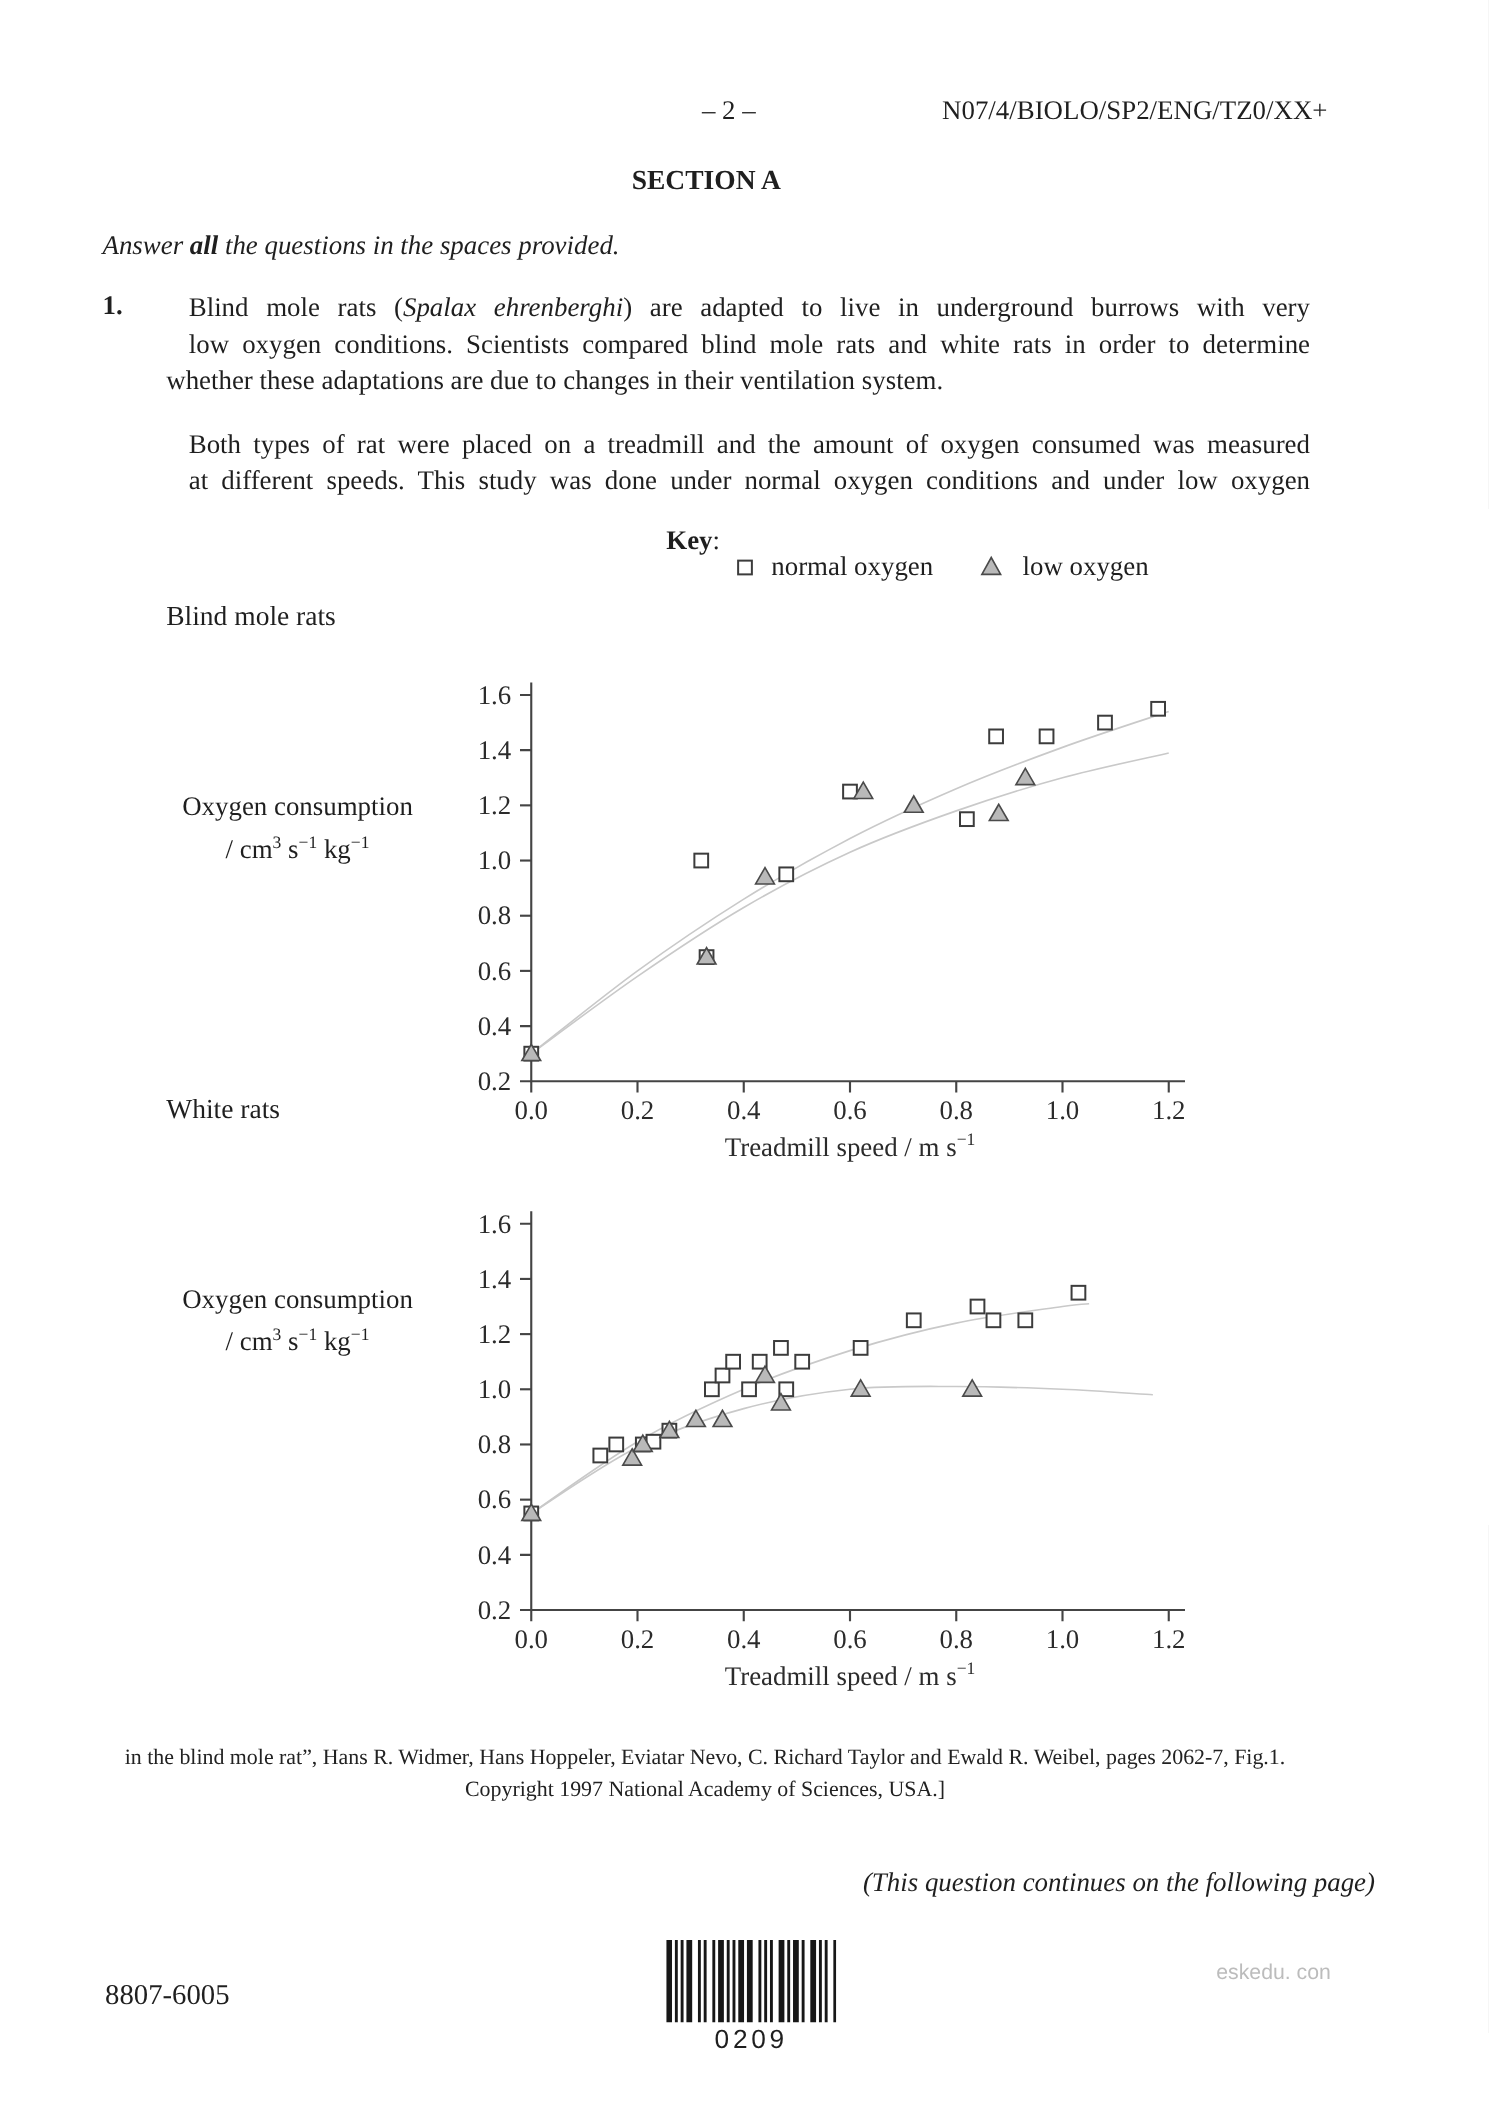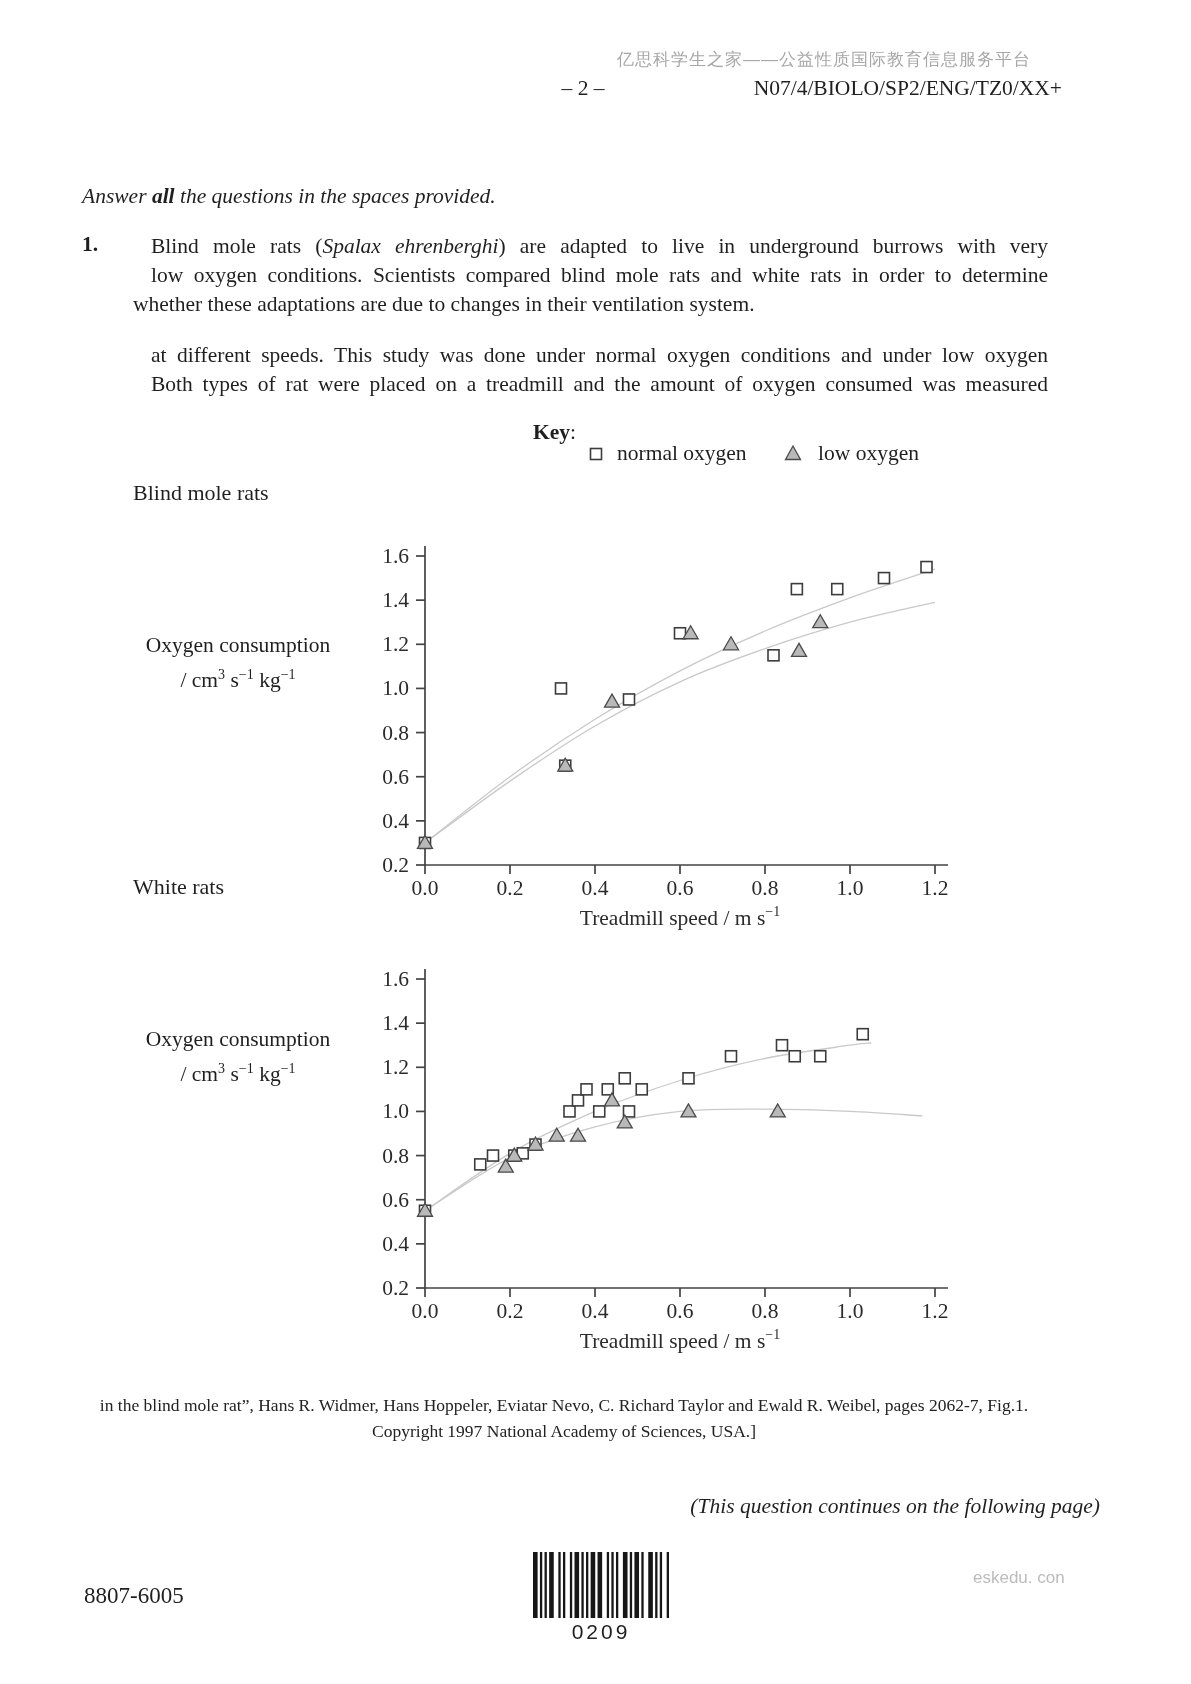--- a/index.html
+++ b/index.html
@@ -27,42 +27,42 @@
   .cont{font-size:21.5px; font-style:italic;}
   .foot-num{font-size:23px;}
   .barcode-digits{font-size:21px; letter-spacing:3px; font-family:"Liberation Sans","DejaVu Sans",sans-serif;}
   svg text{font-family:"Liberation Serif","DejaVu Serif",serif; fill:#2b2b2b;}
 </style>
 </head>
 <body>
 
 <div class="page">
 
-  <div class="abs sans gray" style="left:617px; top:48px; font-size:17px; letter-spacing:1px;">亿思科学生之家——公益性质国际教育信息服务平台</div>
   <div class="abs body-size" style="left:533px; top:76px; width:100px;">
     <span class="abs" style="left:0; width:100px; text-align:center;">– 2 –</span>
   </div>
   <div class="abs body-size right" style="left:662px; top:76px; width:400px;">N07/4/BIOLO/SP2/ENG/TZ0/XX+</div>
 
+  <div class="abs b center" style="left:82px; top:131px; width:966px; font-size:22px;">SECTION A</div>
 
   <div class="abs body-size i" style="left:82px; top:184px;">
     <span>Answer </span><span class="b">all</span><span> the questions in the spaces provided.</span>
   </div>
 
   <div class="abs b body-size" style="left:82px; top:232px;">1.</div>
 
   <div class="abs para" style="left:133px; top:232px;">
     <div class="jline"><span>Blind mole rats (</span><span class="i">Spalax ehrenberghi</span><span>) are adapted to live in underground burrows with very</span></div>
     <div class="jline">low oxygen conditions.  Scientists compared blind mole rats and white rats in order to determine</div>
     <div>whether these adaptations are due to changes in their ventilation system.</div>
   </div>
 
   <div class="abs para" style="left:133px; top:341px;">
+    <div class="jline">Both types of rat were placed on a treadmill and the amount of oxygen consumed was measured</div>
     <div class="jline">at different speeds.  This study was done under normal oxygen conditions and under low oxygen</div>
-    <div class="jline">Both types of rat were placed on a treadmill and the amount of oxygen consumed was measured</div>
   </div>
 
   <div>
     <span class="abs keyrow" style="left:533px; top:420px;"><span class="b">Key</span><span>:</span></span>
     <svg class="abs" style="left:589px; top:447px;" width="15" height="15">
       <rect x="1.5" y="1.5" width="11" height="11" fill="#ffffff" stroke="#3c3c3c" stroke-width="1.6"></rect>
     </svg>
     <span class="abs keyrow" style="left:617px; top:441px;">normal oxygen</span>
     <svg class="abs" style="left:783px; top:444px;" width="20" height="18">
       <polygon points="10,2 2.5,15.5 17.5,15.5" fill="#b9b9b9" stroke="#4a4a4a" stroke-width="1.3"></polygon>

